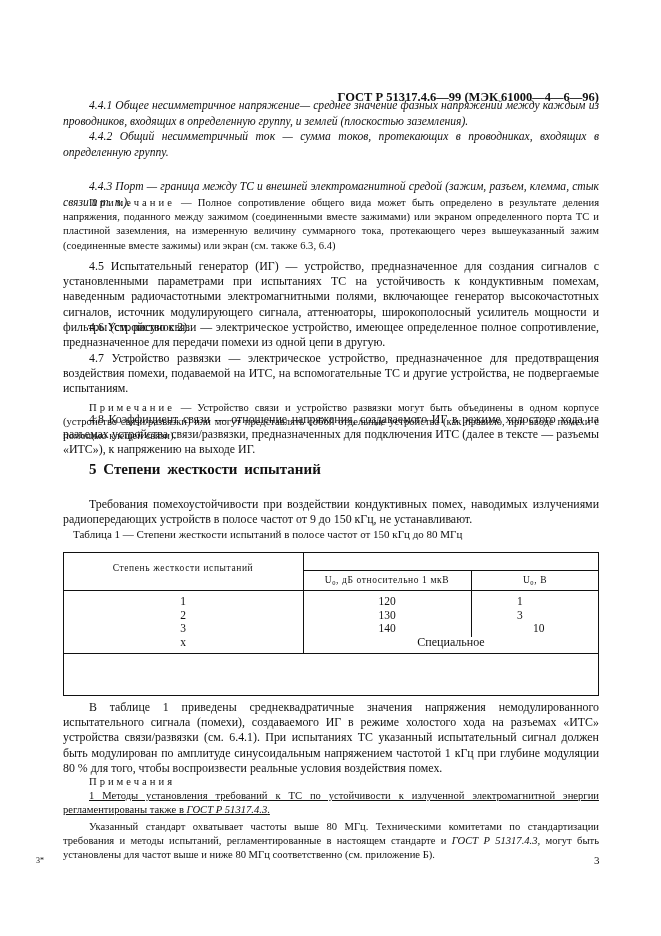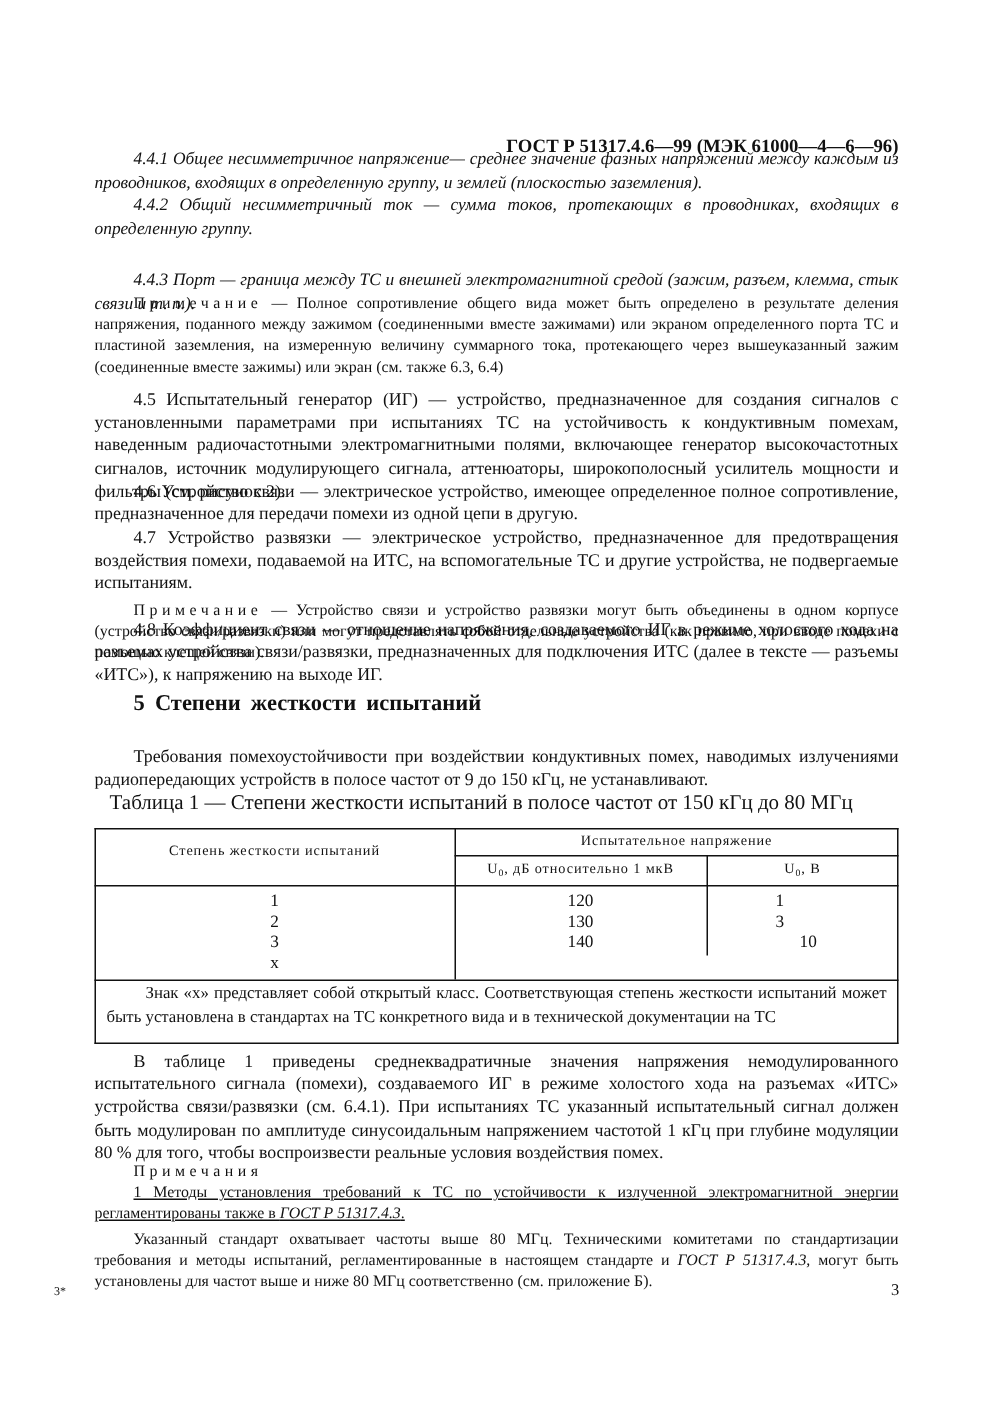--- a/index.html
+++ b/index.html
@@ -21,21 +21,21 @@
     .p.it { font-style: italic; }
     .p.small { font-size: 10.6px; line-height: 14.2px; }
     .p.big { font-size: 11.9px; line-height: 15.2px; }
     .spaced { letter-spacing: 3px; }
     .gost { font-style: italic; }
     .h2 {
       position: absolute; left: 26px; top: 461px;
       font-weight: bold; font-size: 15px; word-spacing: 3px; margin: 0;
     }
     .caption {
-      position: absolute; left: 10px; top: 528px; font-size: 14px;
+      position: absolute; left: 10px; top: 528px; font-size: 11px;
     }
     
     .tbl { position: absolute; left: 0; top: 552px; width: 536px; height: 164px; }
     .tbl .ln { position: absolute; background: #111; }
     .tbl .cell { position: absolute; text-align: center; font-size: 9.5px; letter-spacing: 0.6px; }
     .tbl .val { position: absolute; text-align: center; font-size: 11.5px; line-height: 13.4px; }
     .tbl .note { position: absolute; left: 8px; top: 102px; width: 520px; font-size: 11.2px; line-height: 16px; text-align: justify; text-indent: 26px; }
     .sub { font-size: 6.5px; vertical-align: -2px; }
     .footer-left { position: absolute; left: 36px; top: 856px; font-size: 8px; }
     .footer-right { position: absolute; left: 594px; top: 854px; font-size: 11px; }
@@ -74,21 +74,20 @@
     <div class="ln" style="left:535px;top:0;width:1px;height:144px;"></div>
     <div class="ln" style="left:0;top:143px;width:536px;height:1px;"></div>
 
     <div class="ln" style="left:240px;top:0;width:1px;height:101px;"></div>
     <div class="ln" style="left:240px;top:18px;width:296px;height:1px;"></div>
     <div class="ln" style="left:0;top:38px;width:536px;height:1px;"></div>
     <div class="ln" style="left:408px;top:18px;width:1px;height:67px;"></div>
     <div class="ln" style="left:0;top:101px;width:536px;height:1px;"></div>
 
     <div class="cell" style="left:0;top:11px;width:240px;">Степень жесткости испытаний</div>
-    <div class="cell" style="left:240px;top:4px;width:296px;">Испытательное напряжение</div>
     <div class="cell" style="left:240px;top:23px;width:168px;"><span>U</span><span class="sub">0</span><span>, дБ относительно 1 мкВ</span></div>
     <div class="cell" style="left:408px;top:23px;width:128px;"><span>U</span><span class="sub">0</span><span>, В</span></div>
 
     <div class="val" style="left:0;top:43px;width:240px;">1</div>
     <div class="val" style="left:0;top:56.5px;width:240px;">2</div>
     <div class="val" style="left:0;top:70px;width:240px;">3</div>
     <div class="val" style="left:0;top:84px;width:240px;">х</div>
 
     <div class="val" style="left:240px;top:43px;width:168px;">120</div>
     <div class="val" style="left:240px;top:56.5px;width:168px;">130</div>
@@ -97,22 +96,22 @@
     <div class="val" style="left:408px;top:43px;width:128px;text-align:left;padding-left:0;">
         <span style="position:absolute;left:46px;">1</span>
       </div>
     <div class="val" style="left:408px;top:56.5px;width:128px;text-align:left;">
         <span style="position:absolute;left:46px;">3</span>
       </div>
     <div class="val" style="left:408px;top:70px;width:128px;text-align:left;">
         <span style="position:absolute;left:62px;">10</span>
       </div>
 
+    <div class="val" style="left:240px;top:84px;width:296px;font-size:12px;">Специальное</div>
 
-    <div class="note">Знак «х» представляет собой открытый класс. Соответствующая степень жесткости испытаний может быть установлена в стандартах на ТС конкретного вида и в технической документации на ТС</div>
   </div>
 
   <p class="p big" style="top:700px;">В таблице 1 приведены среднеквадратичные значения напряжения немодулированного испытательного сигнала (помехи), создаваемого ИГ в режиме холостого хода на разъемах «ИТС» устройства связи/развязки (см. 6.4.1). При испытаниях ТС указанный испытательный сигнал должен быть модулирован по амплитуде синусоидальным напряжением частотой 1 кГц при глубине модуляции 80 % для того, чтобы воспроизвести реальные условия воздействия помех.</p>
 
   <p class="p small" style="top:775px;"><span class="spaced">Примечания</span></p>
 
   <p class="p small" style="top:789px;text-decoration:underline;"><span>1 Методы установления требований к ТС по устойчивости к излученной электромагнитной энергии регламентированы также в </span><span class="gost">ГОСТ Р 51317.4.3</span><span>.</span></p>
 
   <p class="p small" style="top:820px;"><span>Указанный стандарт охватывает частоты выше 80 МГц. Техническими комитетами по стандартизации требования и методы испытаний, регламентированные в настоящем стандарте и </span><span class="gost">ГОСТ Р 51317.4.3,</span><span> могут быть установлены для частот выше и ниже 80 МГц соответственно (см. приложение Б).</span></p>
 </div>

